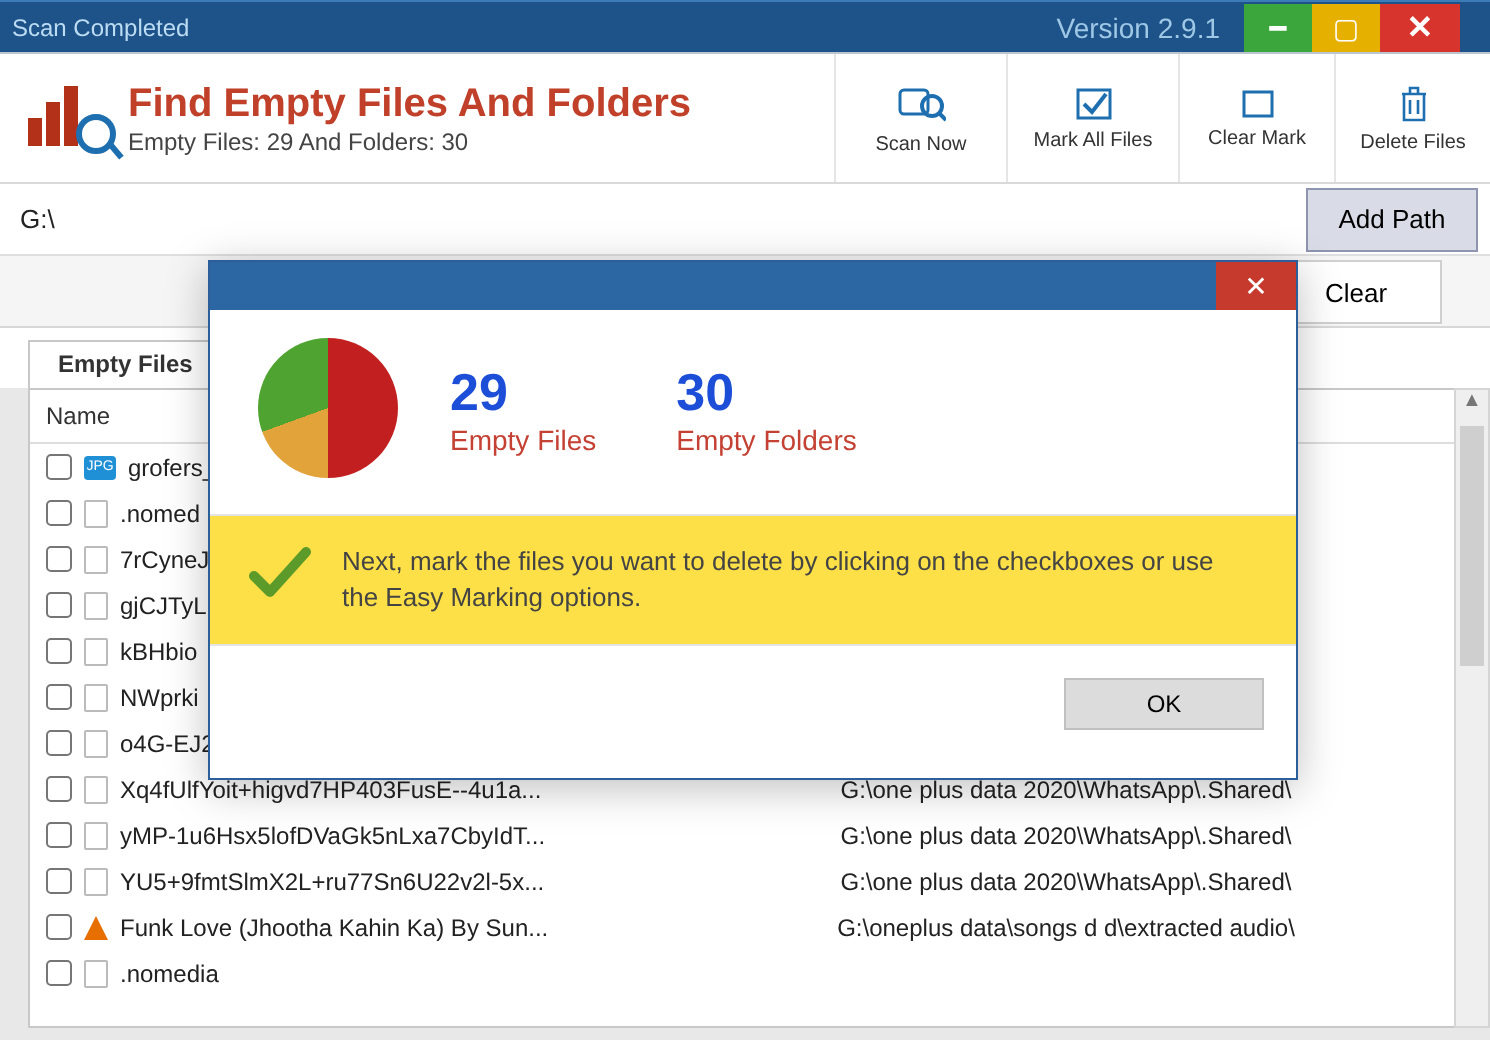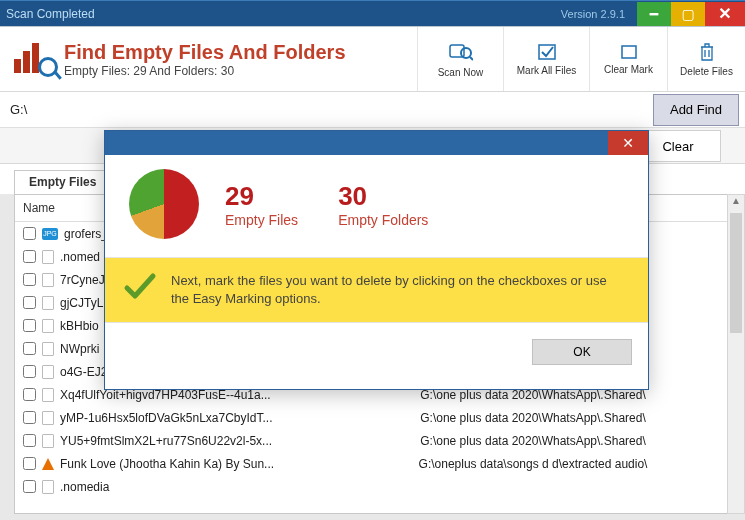--- a/index.html
+++ b/index.html
@@ -2,25 +2,25 @@
 <html><head>
 <meta charset="utf-8">
 <style>
 * { box-sizing: border-box; margin: 0; padding: 0; font-family: "Segoe UI", Arial, sans-serif; }
 body { width: 745px; height: 520px; background: #e8e8e8; position: relative; overflow: hidden; }
 
 .titlebar {
   height: 26px;
   background: linear-gradient(to right, #1d5389, #1d5389);
   display: flex; align-items: center; justify-content: space-between;
-  padding: 0 0 0 6px; font-size: 12px; color: #bcdcf3;
+  padding: 0 15px 0 6px; font-size: 12px; color: #bcdcf3;
   border-top: 1px solid #3c7db9;
 }
 .titlebar .right { display:flex; align-items:center; gap:0; }
-.ver { color:#9fc7e6; font-size:11px; margin-right:12px; }
+.ver { color:#9fc7e6; font-size:14px; margin-right:12px; }
 .winbtn { width:34px; height:24px; display:flex; align-items:center; justify-content:center; font-size:14px; color:#fff; }
 .winbtn.min{ background:#3ba63b; }
 .winbtn.max{ background:#e6b000; }
 .winbtn.close{ background:#d8342e; width:40px; font-size:16px; font-weight:bold; }
 
 .header {
   background:#fff; height:66px; display:flex; align-items:center;
   border-bottom:1px solid #d9d9d9; border-top:1px solid #bbc6d1;
 }
 .header-left { display:flex; align-items:center; padding:6px 10px 6px 14px; flex:1; }
@@ -83,21 +83,21 @@
   display:flex; flex-direction:column;
 }
 .mhead{ height:24px; background:#2c67a3; display:flex; justify-content:flex-end;}
 .mclose{ width:40px; background:#c63a2d; color:#fff; display:flex; align-items:center; justify-content:center; font-size:14px;}
 .mtop{ display:flex; padding:14px 24px 18px 24px; gap:10px; align-items:center; }
 .pie{ width:70px; height:70px; border-radius:50%;
   background: conic-gradient(#c22020 0deg 180deg, #e1a33a 180deg 250deg, #4fa331 250deg 360deg);
   margin-right:16px;
 }
 .stat{ margin-right:30px; }
-.stat .num{ font-size:26px; font-weight:700; color:#b91c1c; }
+.stat .num{ font-size:26px; font-weight:700; color:#1d4ed8; }
 .stat .lab{ font-size:14px; color:#c44133; }
 .mbody{ background:#fde047; display:flex; padding:14px 20px 14px 18px; gap:14px; border-top:1px solid #e4e4e4; border-bottom:1px solid #e4e4e4;}
 .check{ width:34px; height:30px; }
 .check svg{ width:34px; height:30px; }
 .mmsg{ font-size:13px; color:#444; line-height:1.4; flex:1; }
 .mfoot{ display:flex; justify-content:flex-end; padding:16px 16px; background:#fff;}
 .okbtn{ width:100px; height:26px; background:#dcdcdc; border:1px solid #c0c0c0; font-size:12px; display:flex; align-items:center; justify-content:center;}
 
 .scrollbar-fake{ position:absolute; right:0px; top:194px; width:18px; height:320px; background:#efefef; border:1px solid #d5d5d5;}
 .scrollbar-fake .thumb{ position:absolute; left:2px; right:2px; top:18px; height:120px; background:#cfcfcf;}
@@ -155,21 +155,21 @@
           <path d="M3 5 L15 5 M7 5 L7 2 L11 2 L11 5 M4 5 L4 18 L14 18 L14 5 M7 8 L7 15 M11 8 L11 15" fill="none" stroke="#1e6fb0" stroke-width="1.3"></path>
         </svg>
       <span>Delete Files</span>
     </div>
   </div>
 </div>
 
 <div class="pathrow">
   <div class="pathval">G:\</div>
   <div class="addpath">
-    <span>Add Find</span>
+    <span>Add Path</span>
   </div>
 </div>
 <div class="clearrow">
   <div class="clearbtn">
     <span>Clear</span>
   </div>
 </div>
 
 <div class="tabrow">
   <div class="tab active">

